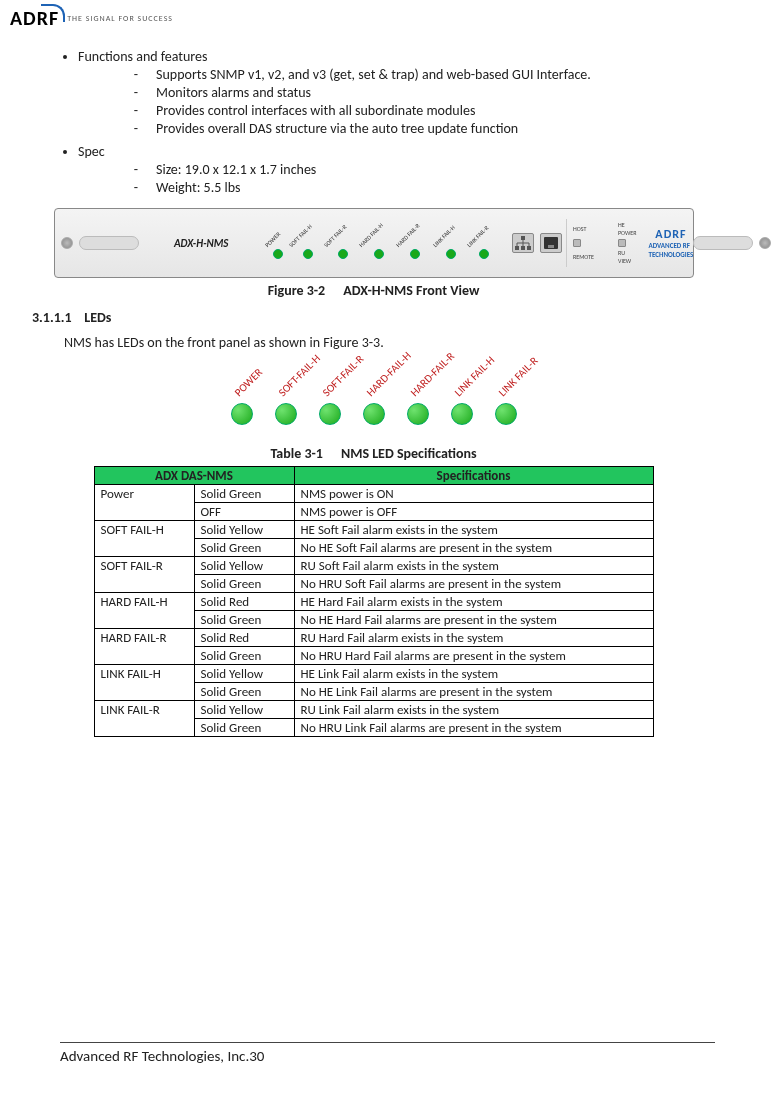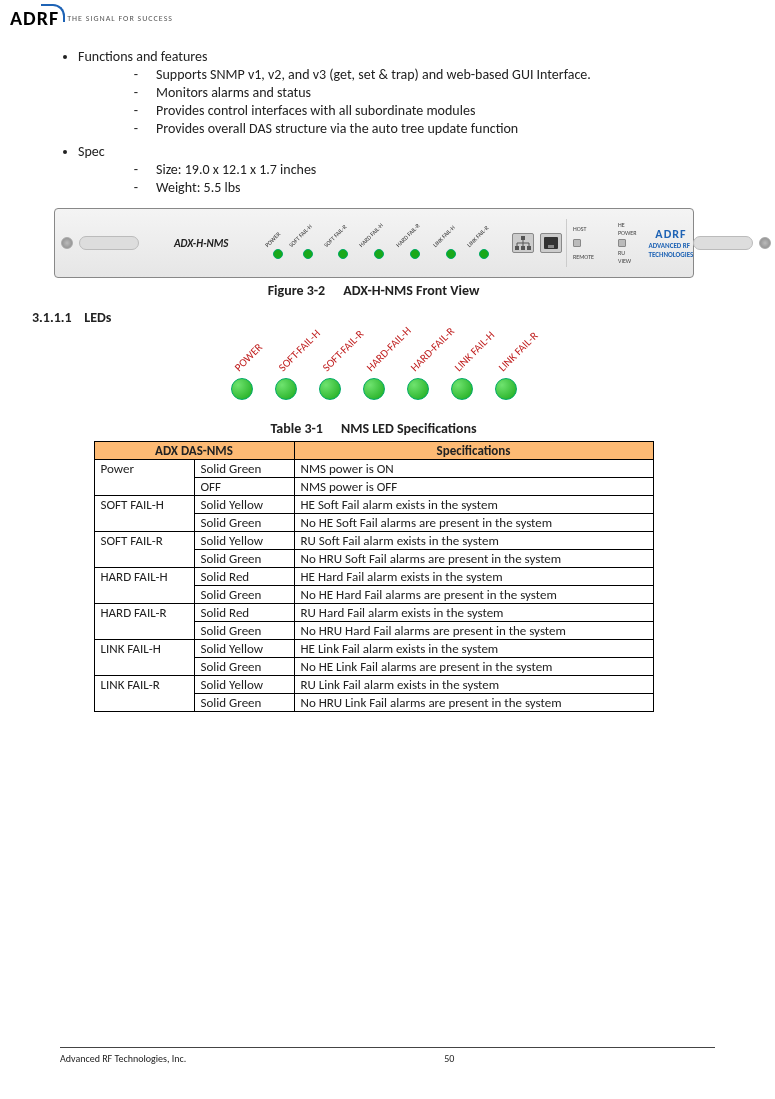--- a/index.html
+++ b/index.html
@@ -119,32 +119,32 @@
     width: 560px;
     font-size: 13px;
   }
   table.spec th, table.spec td {
     border:1px solid #000;
     padding: 1px 6px;
     vertical-align: top;
     text-align:left;
   }
   table.spec th {
-    background:#fdba74;
+    background:#22c55e;
     text-align:center;
     font-weight:bold;
   }
   table.spec td.name { width:100px; }
   table.spec td.state { width:100px; }
 
   .footer {
     position:absolute; bottom:34px; left:60px; right:60px;
     border-top:1px solid #444;
-    display:flex; justify-content:space-between;
-    font-size:10px; padding-top:4px;
+    display:flex; 
+    font-size:15px; padding-top:4px;
   }
 </style>
 </head>
 <body>
 
 <div class="logo-row">
   <span class="logo-adrf">
     <span>ADRF</span>
     <span class="wave"></span>
   </span>
@@ -272,20 +272,21 @@
     </div>
   </div>
   <div class="fig-caption">
     <span>Figure 3-2</span><span class="gap"></span><span>ADX-H-NMS Front View</span>
   </div>
 
   <div class="h3111">
     <span>3.1.1.1</span>&nbsp;&nbsp;&nbsp;
     <span>LEDs</span>
   </div>
+  <div class="para-indent">NMS has LEDs on the front panel as shown in Figure 3-3.</div>
 
   <div class="led-fig">
     <div class="led-col">
         <span class="led-lbl">POWER</span>
         <span class="led-dot"></span>
       </div>
     <div class="led-col">
         <span class="led-lbl">SOFT-FAIL-H</span>
         <span class="led-dot"></span>
       </div>
@@ -386,15 +387,15 @@
           <td class="state">Solid Green</td>
           <td>No HRU Link Fail alarms are present in the system</td>
         </tr>
       </tbody>
   </table>
 
 </div>
 
 <div class="footer">
   <span>Advanced RF Technologies, Inc.</span>
-  <span>50</span>
+  <span>30</span>
   <span style="visibility:hidden">.</span>
 </div>
 
 </body></html>

